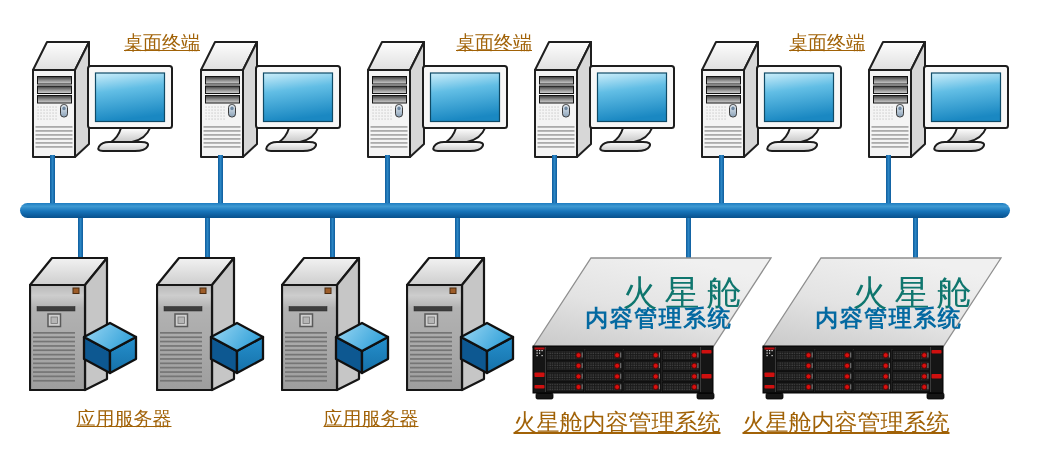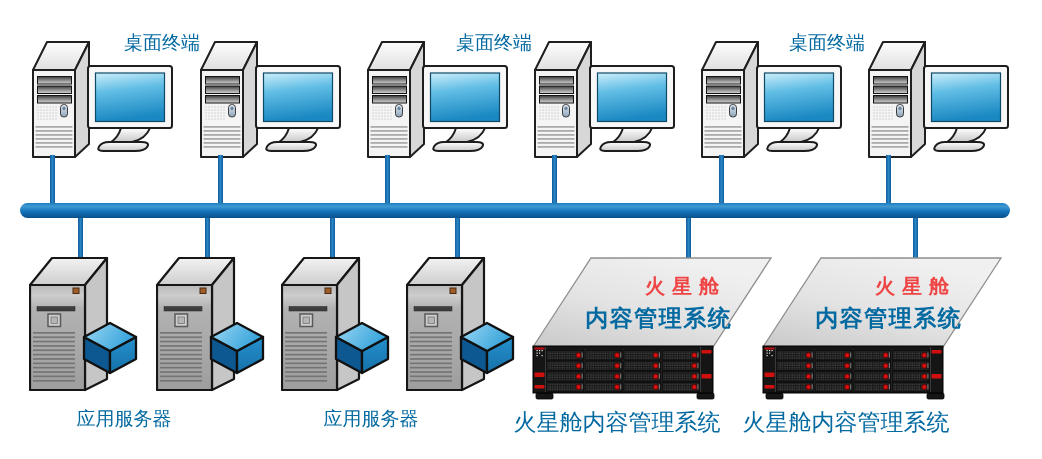--- a/index.html
+++ b/index.html
@@ -1,26 +1,26 @@
 <!DOCTYPE html>
 <html><head>
 <meta charset="utf-8">
 <style>
   html,body{margin:0;padding:0;}
   body{width:1042px;height:459px;background:#ffffff;position:relative;overflow:hidden;
        font-family:"DejaVu Sans",sans-serif;}
   .abs{position:absolute;}
-  .node-label{position:absolute;transform:translateX(-50%);font-size:19px;color:#0369a1;white-space:nowrap;}
+  .node-label{position:absolute;transform:translateX(-50%);font-size:19px;color:#a16207;white-space:nowrap;text-decoration:underline;}
   .node-label.sm{font-size:23px;}
   .bus{position:absolute;left:20px;top:203px;width:990px;height:14.5px;border-radius:7.5px;
        background:linear-gradient(180deg,#1d7cc0 0%,#3e99d2 22%,#1774ba 55%,#0c5c9c 85%,#09518b 100%);}
   .vline{position:absolute;width:5px;background:linear-gradient(90deg,#0e5c9c,#2a85c4 50%,#0e5c9c);}
   .vline.top{top:155px;height:50px;}
   .vline.bot{top:215px;height:44px;}
-  .logo1{position:absolute;transform:translateX(-50%);font-size:20px;line-height:1;font-weight:bold;color:#ef4444;white-space:nowrap;letter-spacing:7px;text-indent:7px;}
+  .logo1{position:absolute;transform:translateX(-50%);font-size:35px;line-height:1;font-weight:normal;color:#0f766e;white-space:nowrap;letter-spacing:7px;text-indent:7px;}
   .logo2{position:absolute;transform:translateX(-50%);font-size:23px;line-height:1;font-weight:bold;color:#0369a1;white-space:nowrap;letter-spacing:1.5px;text-indent:1.5px;}
 </style>
 </head>
 <body>
 
 <svg width="0" height="0" style="position:absolute">
 <defs>
   <linearGradient id="gTowerTop" x1="0" y1="0" x2="0" y2="1">
     <stop offset="0" stop-color="#fdfdfd"></stop>
         <stop offset="1" stop-color="#e0e0e0"></stop>

